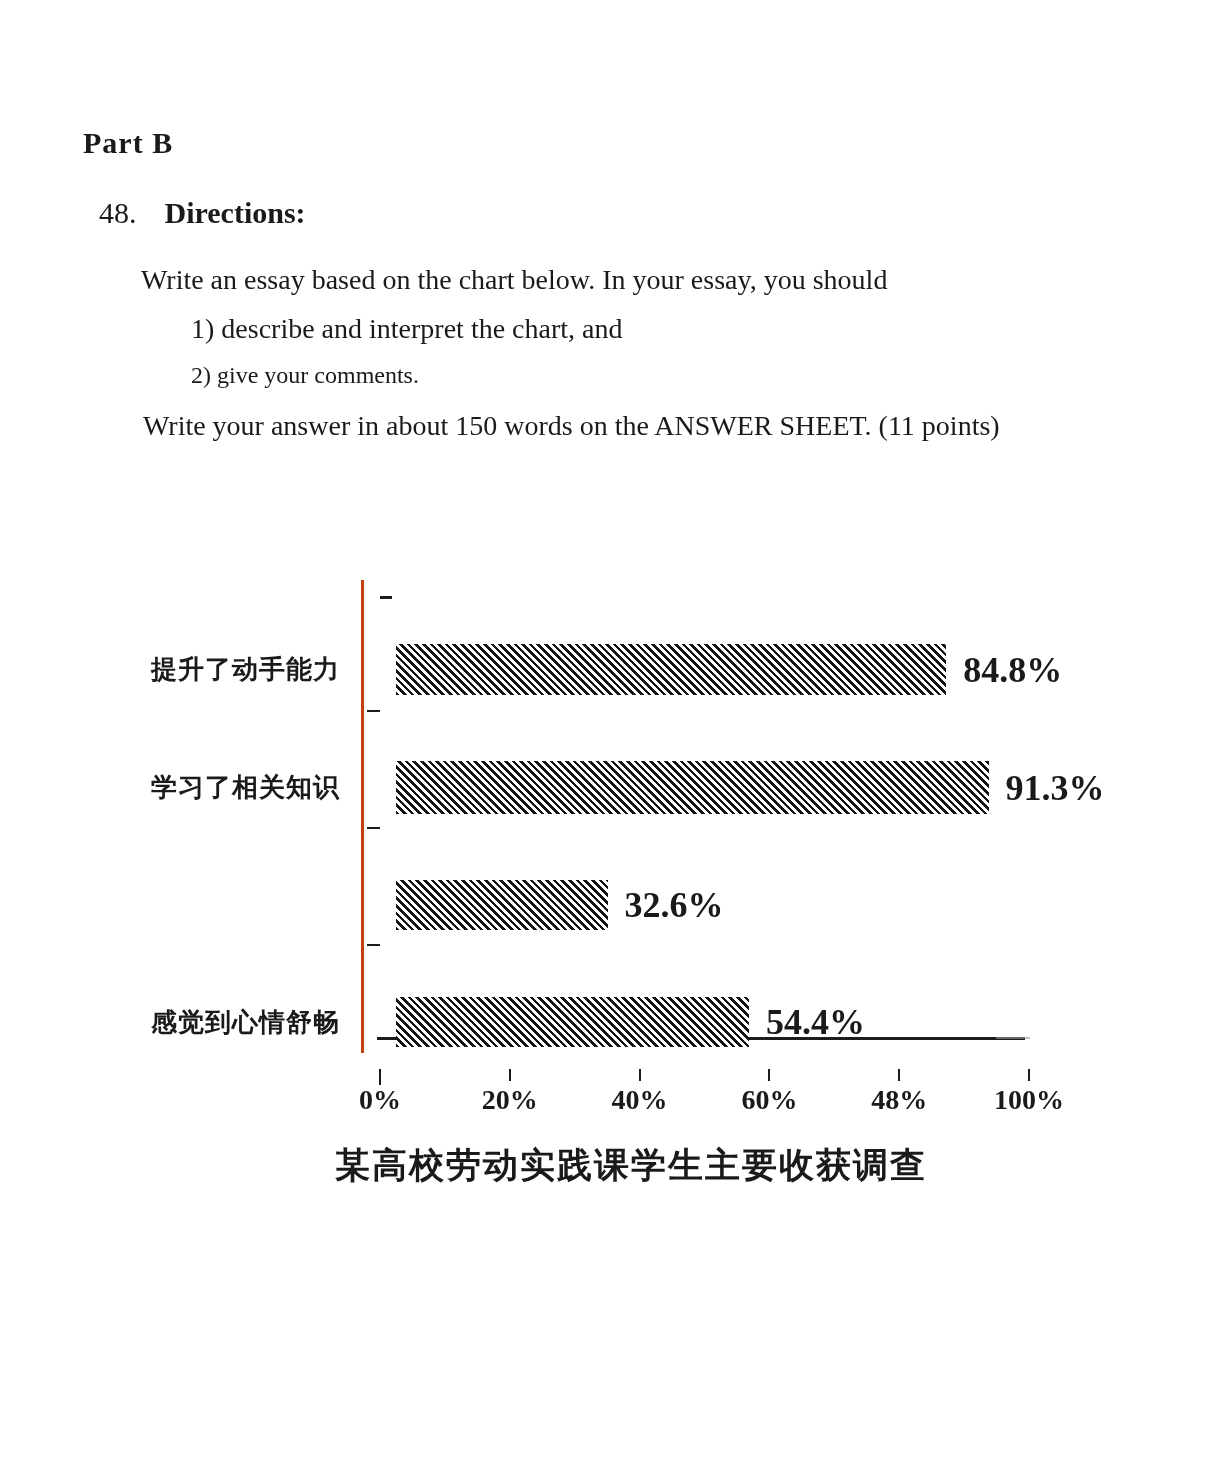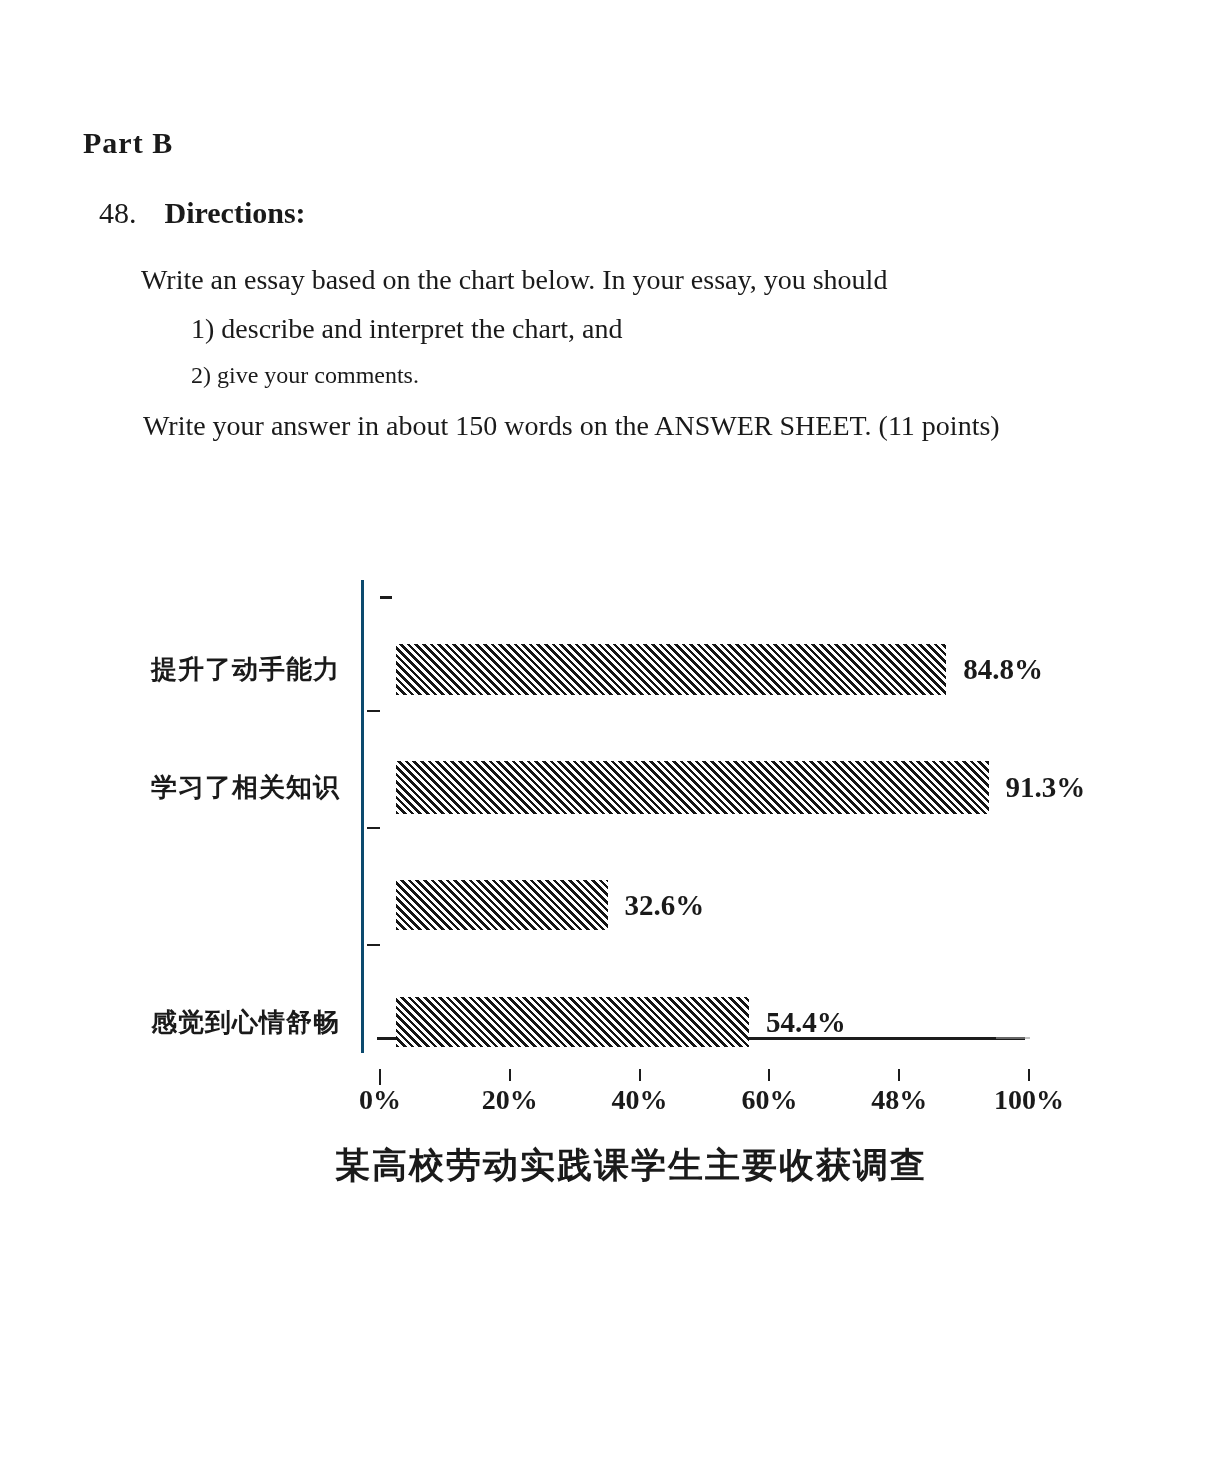--- a/index.html
+++ b/index.html
@@ -20,21 +20,21 @@
   .intro-line   { left:93px;  top:216px; font-size:28px; }
   .item-1       { left:143px; top:265px; font-size:28px; }
   .item-2       { left:143px; top:314px; font-size:24px; }
   .closing-line { left:95px;  top:362px; font-size:28px; }
 
   
   #chart {
     position:absolute;
     left:313px; top:532px;
     width:649px; height:473px;
-    border-left:3px solid #0c4a6e;   
+    border-left:3px solid #c2410c;   
   }
   .x-axis {
     position:absolute; left:-3px; bottom:-3px;
     width:648px; height:3px; background:#1c1c1c;
   }
   .x-axis-fade {
     position:absolute; bottom:-2px; left:616px;
     width:34px; height:2px; background:#9a9a9a; opacity:.6;
   }
   .ytick {
@@ -46,21 +46,21 @@
   .chart-row { position:absolute; left:0; width:100%; }
   .bar {
     position:absolute; left:0; top:0; height:100%;
     background:repeating-linear-gradient(45deg,
       #141414 0px, #141414 2.6px,
       #ffffff 2.6px, #ffffff 5.4px);
   }
   .bar-value {
     position:absolute; top:0; height:100%;
     display:flex; align-items:center;
-    font-size:29px; font-weight:600; white-space:nowrap;
+    font-size:36px; font-weight:600; white-space:nowrap;
   }
   .cat-label {
     position:absolute; right:calc(100% + 24px); top:0; height:100%;
     display:flex; align-items:center;
     font-size:26px; font-weight:600; white-space:nowrap;
     letter-spacing:1px;
   }
   .xtick {
     position:absolute; width:2px; background:#1c1c1c;
   }

